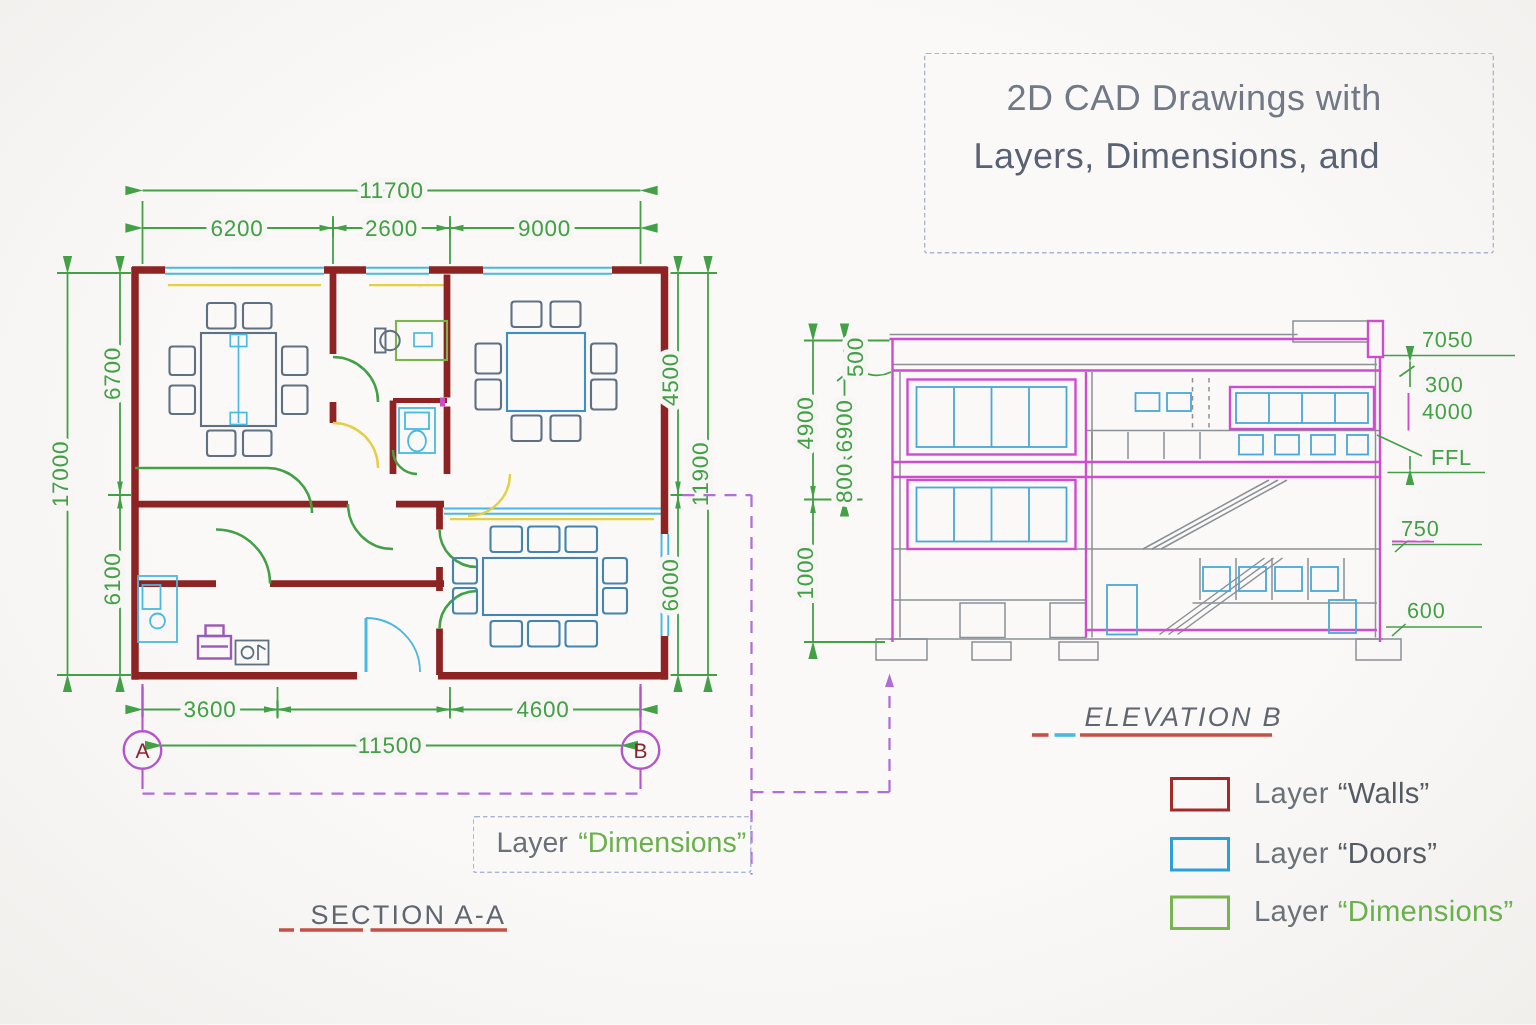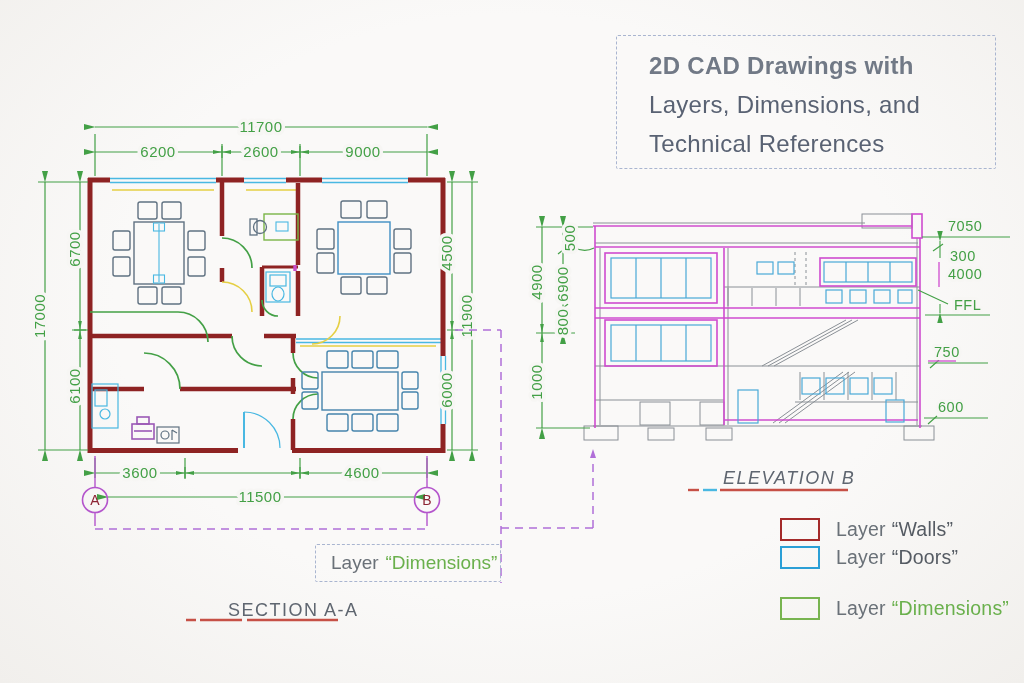--- a/index.html
+++ b/index.html
@@ -7,21 +7,21 @@
   #stage{position:relative;width:1024px;height:683px;overflow:hidden;
     background:radial-gradient(ellipse at 50% 45%, #faf9f8 55%, #f1efec 100%);}
   svg text{font-family:"Liberation Sans",sans-serif;}
   .dt{font-size:15px;fill:#43a046;paint-order:stroke;stroke:#f7f6f4;stroke-width:7px;
       stroke-linejoin:round;text-anchor:middle;letter-spacing:.5px;}
   .lv{font-size:14.5px;fill:#43a046;paint-order:stroke;stroke:#f7f6f4;stroke-width:6px;
       stroke-linejoin:round;letter-spacing:.5px;}
   .ab{font-size:14px;fill:#8c2332;text-anchor:middle;}
   .panel{position:absolute;border:1.6px dashed #a9b5d0;border-radius:2px;}
   #title-box{left:616px;top:35px;width:380px;height:134px;padding:10px 0 0 32px;box-sizing:border-box;}
-  #title-box .t1{font-size:24px;line-height:39px;color:#717986;font-weight:700;letter-spacing:.3px;}
+  #title-box .t1{font-size:24px;line-height:39px;color:#717986;font-weight:400;letter-spacing:.3px;margin-left:22px;}
   #title-box .t2{font-size:24px;line-height:39px;color:#596273;font-weight:400;letter-spacing:.3px;}
   #callout-box{left:315px;top:544px;width:186px;height:38px;display:flex;align-items:center;
       padding-left:15px;box-sizing:border-box;font-size:19px;}
   #callout-box .pref{color:#6a7178;margin-right:7px;}
   #callout-box .val{color:#6ab04c;}
   .drawing-label{position:absolute;font-size:18px;color:#5f6670;letter-spacing:1.5px;}
   .legend-row{position:absolute;left:780px;display:flex;align-items:center;}
   .legend-swatch{width:36px;height:19px;border:2.6px solid #888;background:transparent;margin-right:16px;}
   .legend-text{font-size:19.5px;color:#6a7178;letter-spacing:.2px;}
   .legend-text .lval{color:#555b63;margin-left:6px;}
@@ -343,41 +343,40 @@
     <path d="M688,490 H699" stroke="#c65046"></path>
     <path d="M703,490 H717" stroke="#49b8e2"></path>
     <path d="M720,490 H848" stroke="#c65046"></path>
   </g>
 </svg>
 
 
 <div id="title-box" class="panel">
   <div class="t1">2D CAD Drawings with</div>
   <div class="t2">Layers, Dimensions, and</div>
-  <div class="t2">Technical References</div>
 </div>
 
 
 <div id="callout-box" class="panel">
   <span class="pref">Layer</span>
   <span class="val">“Dimensions”</span>
 </div>
 
 
-<div class="drawing-label" style="left:207px;top:600px;margin-left:21px;">SECTION A-A</div>
+<div class="drawing-label" style="left:207px;top:600px;">SECTION A-A</div>
 <div class="drawing-label" style="left:723px;top:468px;font-style:italic;">ELEVATION B</div>
 
 
 <div class="legend-row" style="top:518px;">
   <div class="legend-swatch" style="border-color: rgb(164, 42, 42);"></div>
   <div class="legend-text">
     <span>Layer</span><span class="lval">“Walls”</span>
   </div>
 </div>
-<div class="legend-row" style="top:546px;align-items:flex-end;">
+<div class="legend-row" style="top:558px;align-items:flex-end;">
   <div class="legend-swatch" style="border-color: rgb(43, 159, 214);"></div>
   <div class="legend-text">
     <span>Layer</span><span class="lval">“Doors”</span>
   </div>
 </div>
 <div class="legend-row" style="top:597px;">
   <div class="legend-swatch" style="border-color: rgb(120, 180, 80);"></div>
   <div class="legend-text">
     <span>Layer</span><span class="lval green">“Dimensions”</span>
   </div>

